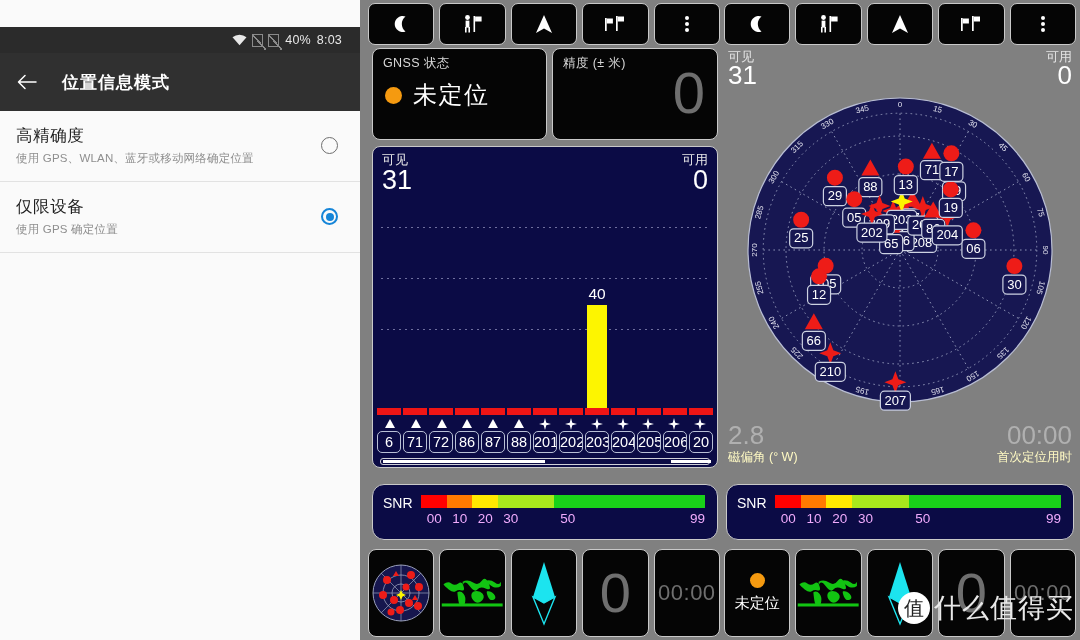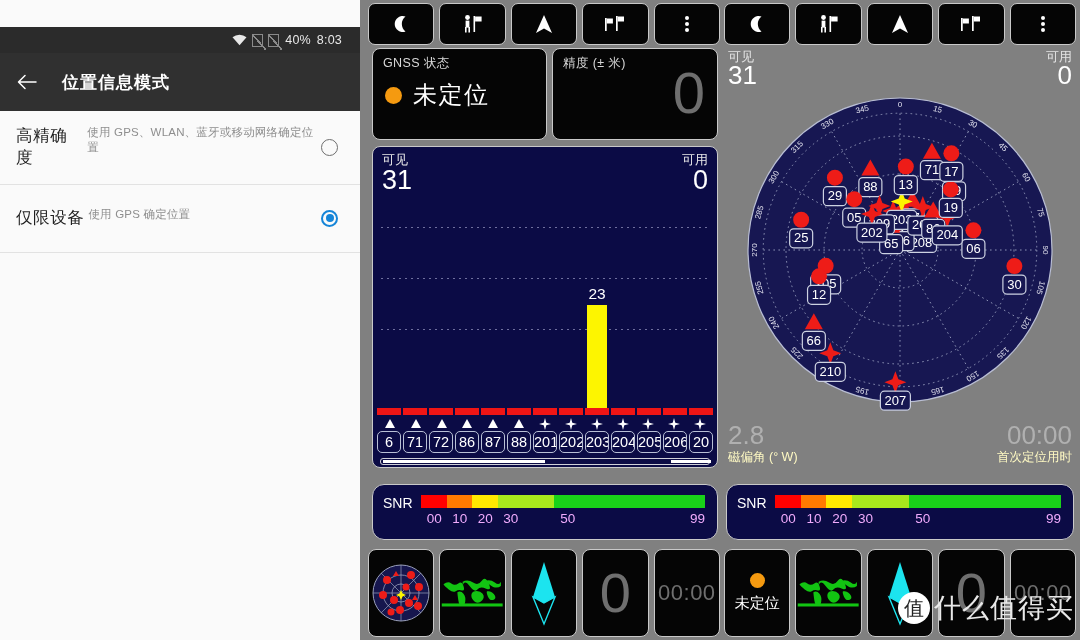--- a/index.html
+++ b/index.html
@@ -38,21 +38,21 @@
   .back-arrow { width: 22px; height: 22px; position: relative; }
   .appbar-title { color: #fff; font-size: 17px; letter-spacing: 1px; }
 
   .opt-list { background: #fafafa; }
   .opt-row {
     display: flex; align-items: center; justify-content: space-between;
     padding: 14px 22px 15px 16px;
     border-bottom: 1px solid #e2e2e2;
     min-height: 68px;
   }
-  .opt-texts { display: flex; flex-direction: row; gap: 4px; }
+  .opt-texts { display: flex; flex-direction: column; gap: 4px; }
   .opt-title { color: #1d1d1d; font-size: 16.5px; letter-spacing: .6px; }
   .opt-sub { color: #8e8e8e; font-size: 11.5px; letter-spacing: .2px; }
   .radio {
     width: 17px; height: 17px; border-radius: 50%;
     border: 1.6px solid #6e6e6e; flex: 0 0 auto; position: relative;
   }
   .radio.on { border-color: #1585d8; border-width: 2px; }
   .radio.on:after {
     content: ""; position: absolute; left: 50%; top: 50%;
     width: 8px; height: 8px; border-radius: 50%; background: #1585d8;
@@ -299,21 +299,21 @@
           <div style="flex: 1 1 0%; position: relative; height: 100%;"></div>
           <div style="flex: 1 1 0%; position: relative; height: 100%;"></div>
           <div style="flex: 1 1 0%; position: relative; height: 100%;"></div>
           <div style="flex: 1 1 0%; position: relative; height: 100%;"></div>
           <div style="flex: 1 1 0%; position: relative; height: 100%;"></div>
           <div style="flex: 1 1 0%; position: relative; height: 100%;"></div>
           <div style="flex: 1 1 0%; position: relative; height: 100%;"></div>
           <div style="flex: 1 1 0%; position: relative; height: 100%;"></div>
           <div style="flex: 1 1 0%; position: relative; height: 100%;">
             <div class="bar" style="left: 2px; right: 2px; height: 103px; background: rgb(253, 245, 0);"></div>
-            <div class="bar-val" style="left: -8px; right: -8px; bottom: 105px;">23</div>
+            <div class="bar-val" style="left: -8px; right: -8px; bottom: 105px;">40</div>
           </div>
           <div style="flex: 1 1 0%; position: relative; height: 100%;"></div>
           <div style="flex: 1 1 0%; position: relative; height: 100%;"></div>
           <div style="flex: 1 1 0%; position: relative; height: 100%;"></div>
           <div style="flex: 1 1 0%; position: relative; height: 100%;"></div>
         </div>
 
       <div class="snrstrip" id="snrstrip" style="left:4px; right:4px; top:261px;">
           <div class="snrseg" style="background: rgb(239, 21, 21);"></div>
           <div class="snrseg" style="background: rgb(239, 21, 21);"></div>

